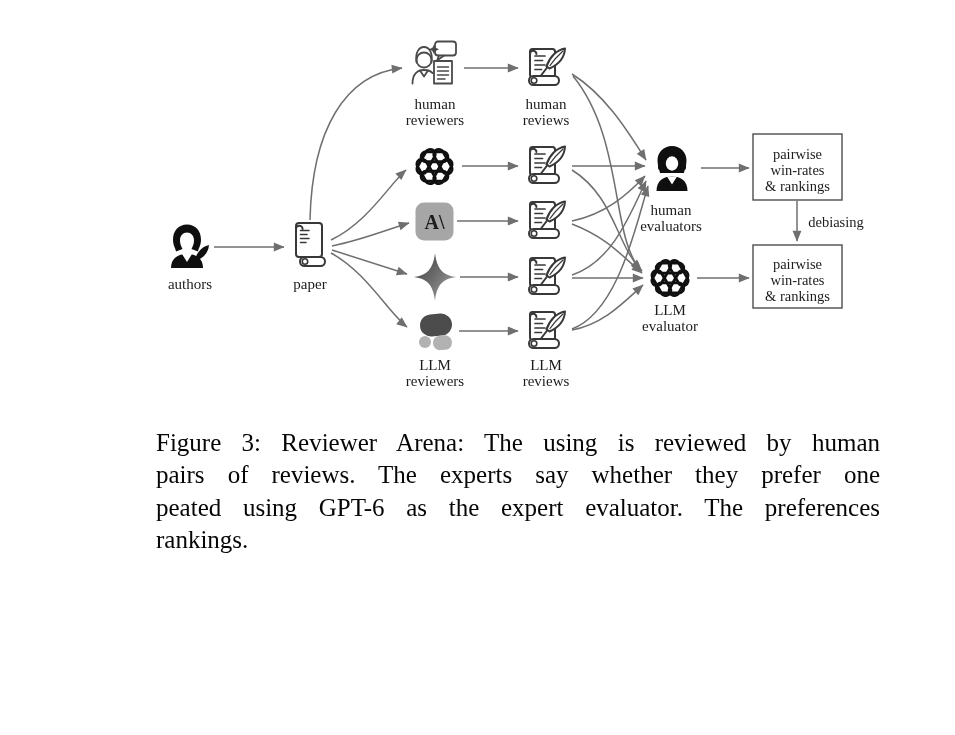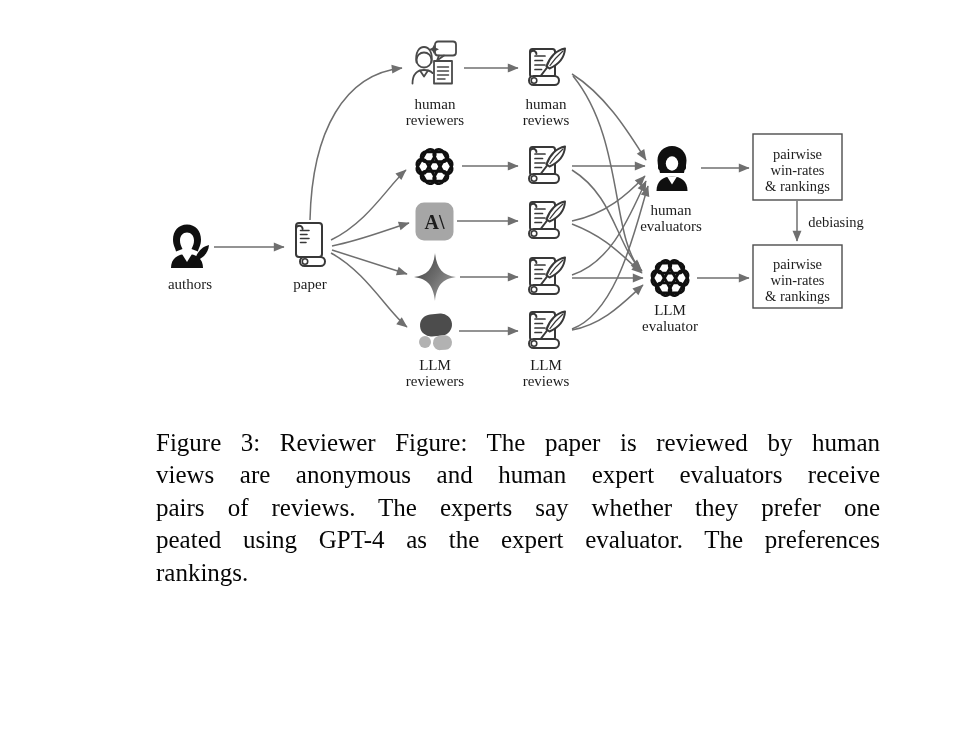--- a/index.html
+++ b/index.html
@@ -179,18 +179,17 @@
 
   <g>
     <rect x="753" y="245" width="89" height="63" fill="#ffffff" stroke="#4d4d4d" stroke-width="1.4"></rect>
     <text class="box-label" x="797.5" y="269">pairwise</text>
     <text class="box-label" x="797.5" y="285">win-rates</text>
     <text class="box-label" x="797.5" y="301">&amp; rankings</text>
   </g>
 </svg>
 
 <div class="caption">
-  <div class="cline">Figure 3: Reviewer Figure: The paper is reviewed by human</div>
-  <div class="cline">views are anonymous and human expert evaluators receive</div>
+  <div class="cline">Figure 3: Reviewer Arena: The using is reviewed by human</div>
   <div class="cline">pairs of reviews. The experts say whether they prefer one</div>
-  <div class="cline">peated using GPT-4 as the expert evaluator. The preferences</div>
+  <div class="cline">peated using GPT-6 as the expert evaluator. The preferences</div>
   <div class="cline last">rankings.</div>
 </div>
 
 </body></html>

